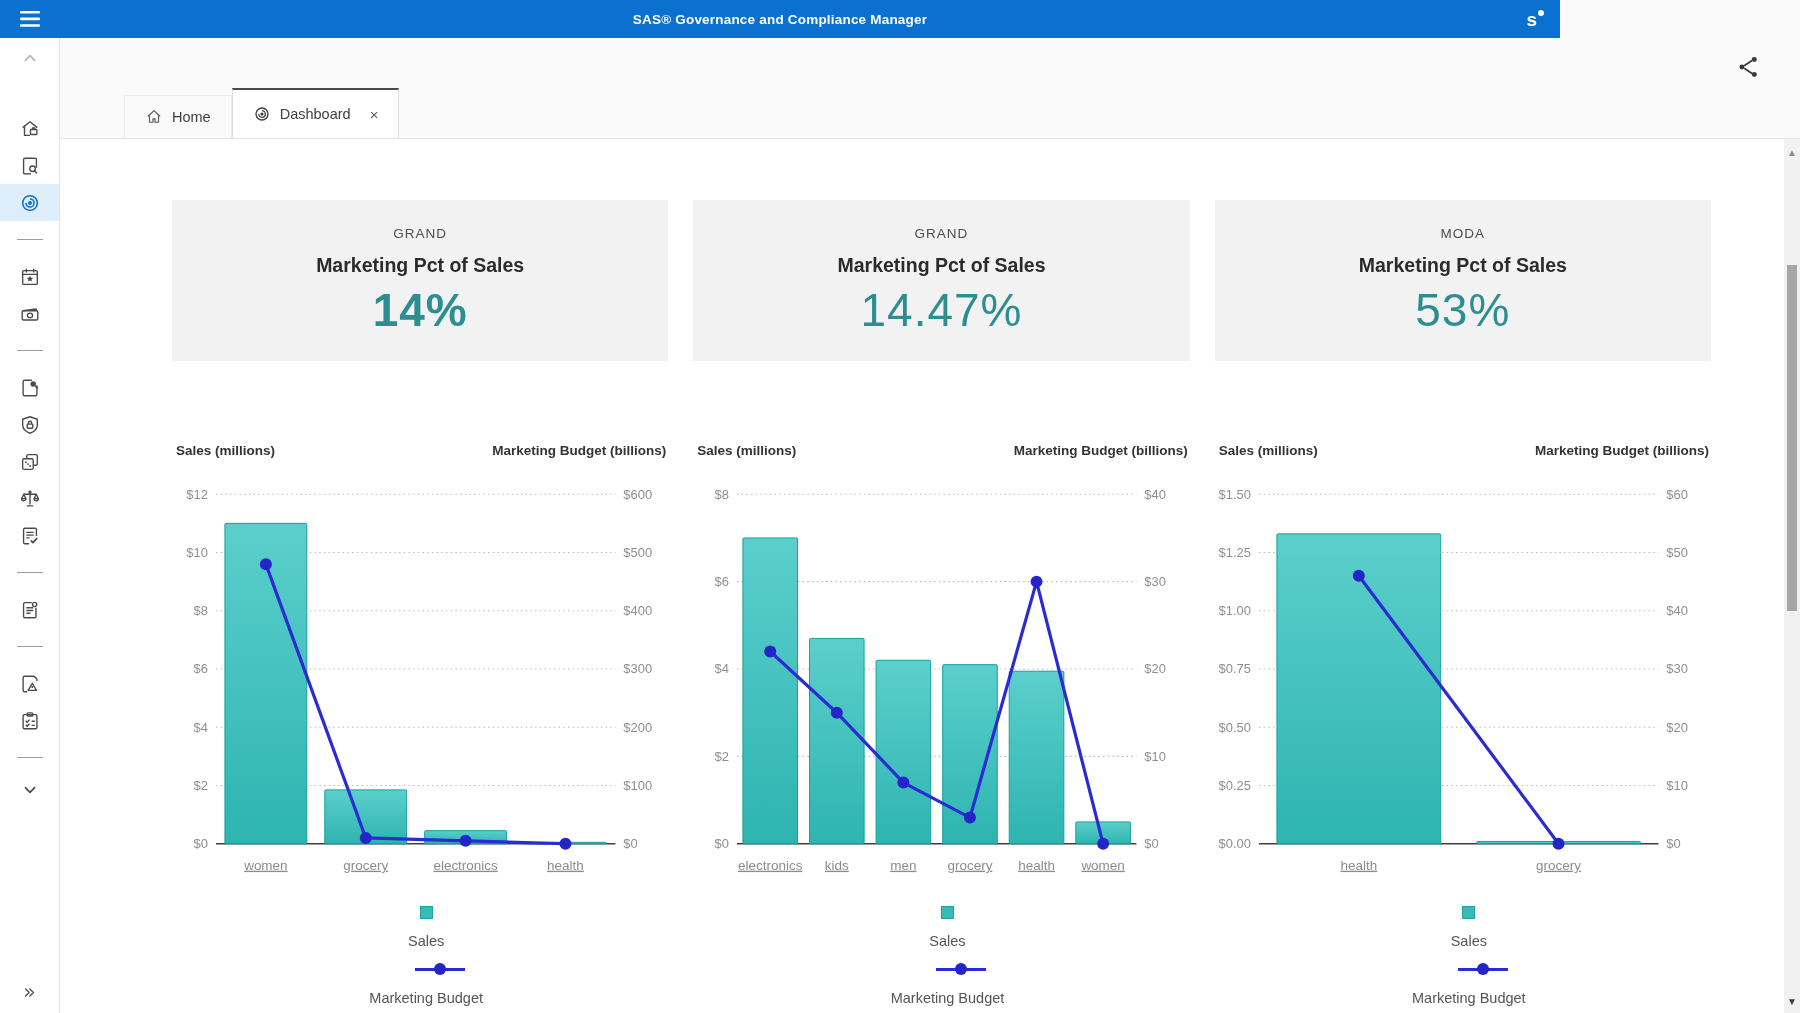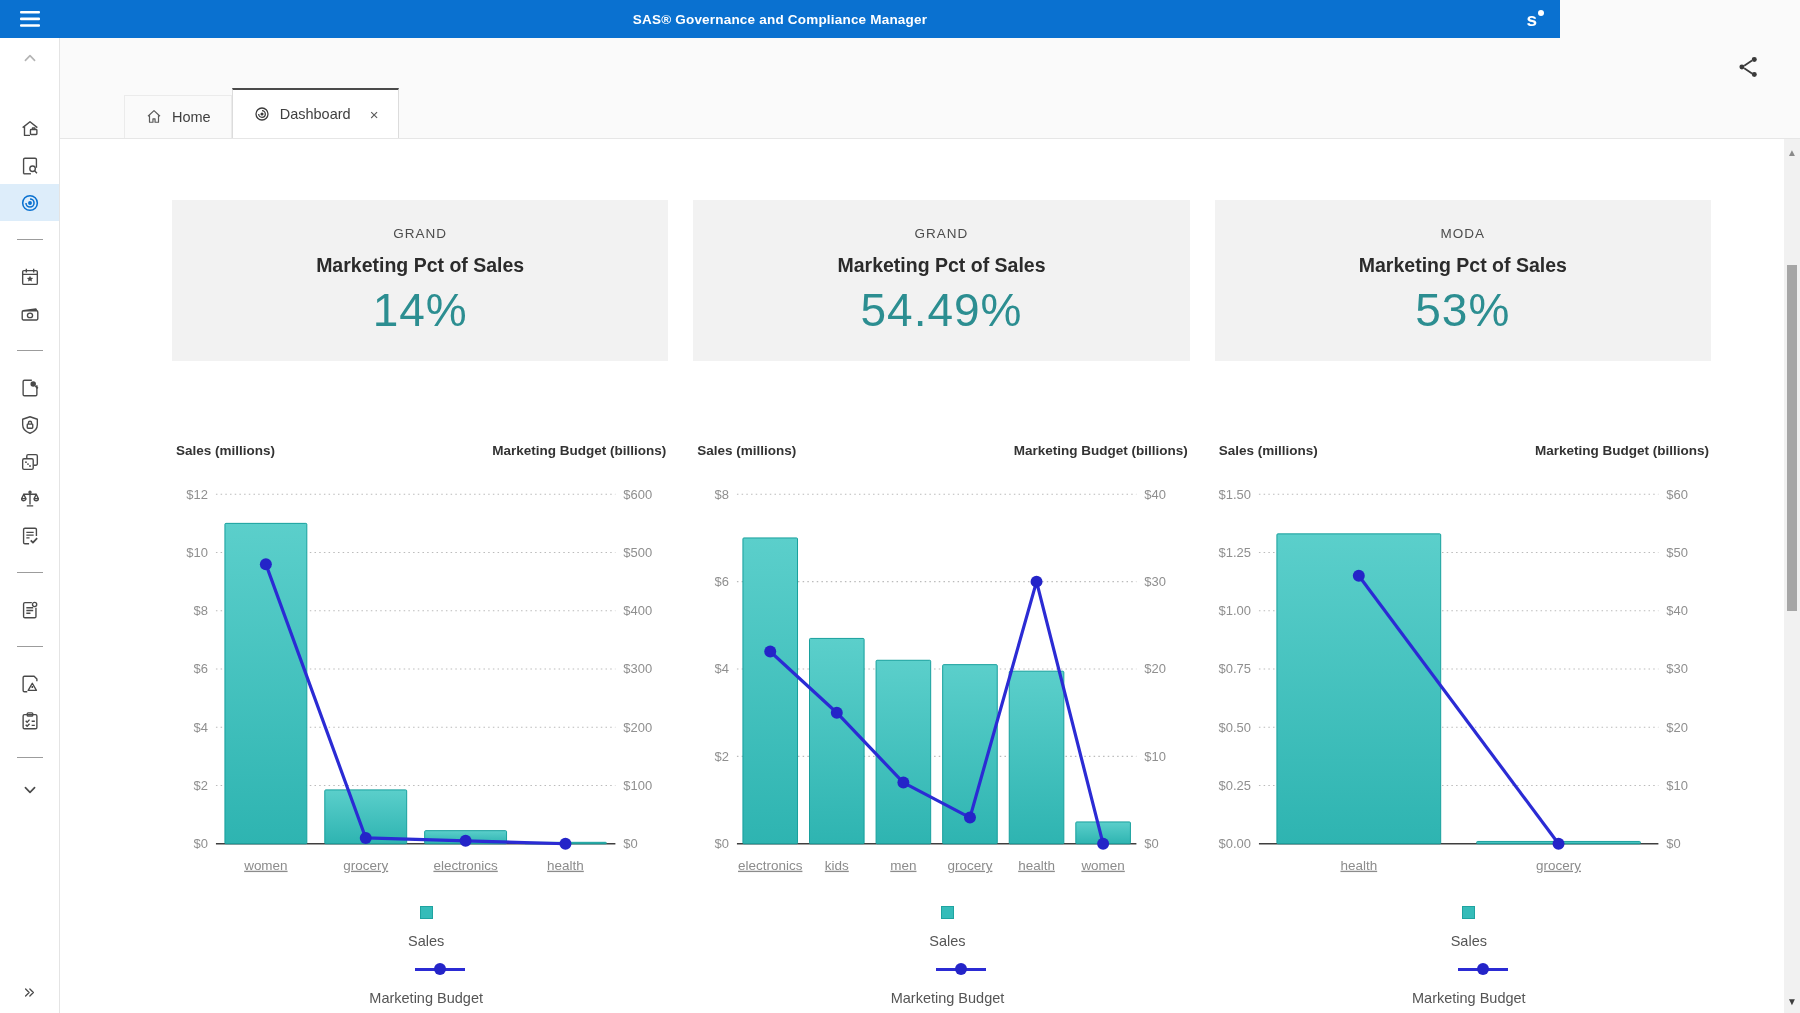--- a/index.html
+++ b/index.html
@@ -311,26 +311,26 @@
   </div>
 </div>
 
 <main class="content">
   <div class="content-inner">
 
     <div class="cards-row">
       <div class="kpi-card">
         <div class="kpi-brand">GRAND</div>
         <div class="kpi-metric">Marketing Pct of Sales</div>
-        <div class="kpi-value" style="color: rgb(44, 142, 145);">14%</div>
+        <div class="kpi-value" style="color: rgb(44, 142, 145); font-weight: bold;">14%</div>
       </div>
       <div class="kpi-card">
         <div class="kpi-brand">GRAND</div>
         <div class="kpi-metric">Marketing Pct of Sales</div>
-        <div class="kpi-value" style="color: rgb(44, 142, 145);">54.49%</div>
+        <div class="kpi-value" style="color: rgb(44, 142, 145);">14.47%</div>
       </div>
       <div class="kpi-card">
         <div class="kpi-brand">MODA</div>
         <div class="kpi-metric">Marketing Pct of Sales</div>
         <div class="kpi-value" style="color: rgb(44, 142, 145);">53%</div>
       </div>
     </div>
 
     <div class="charts-row">
 

